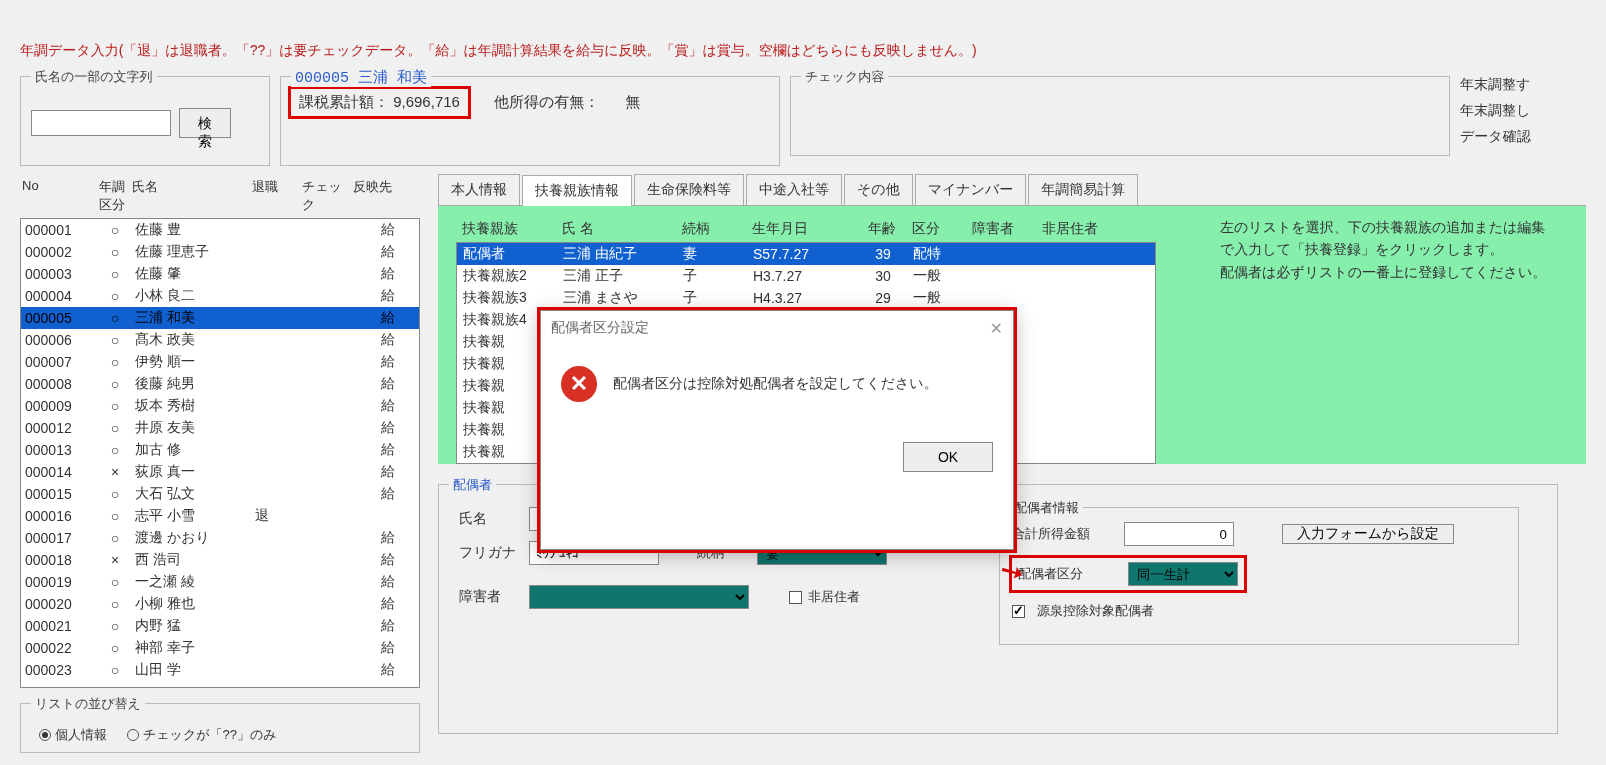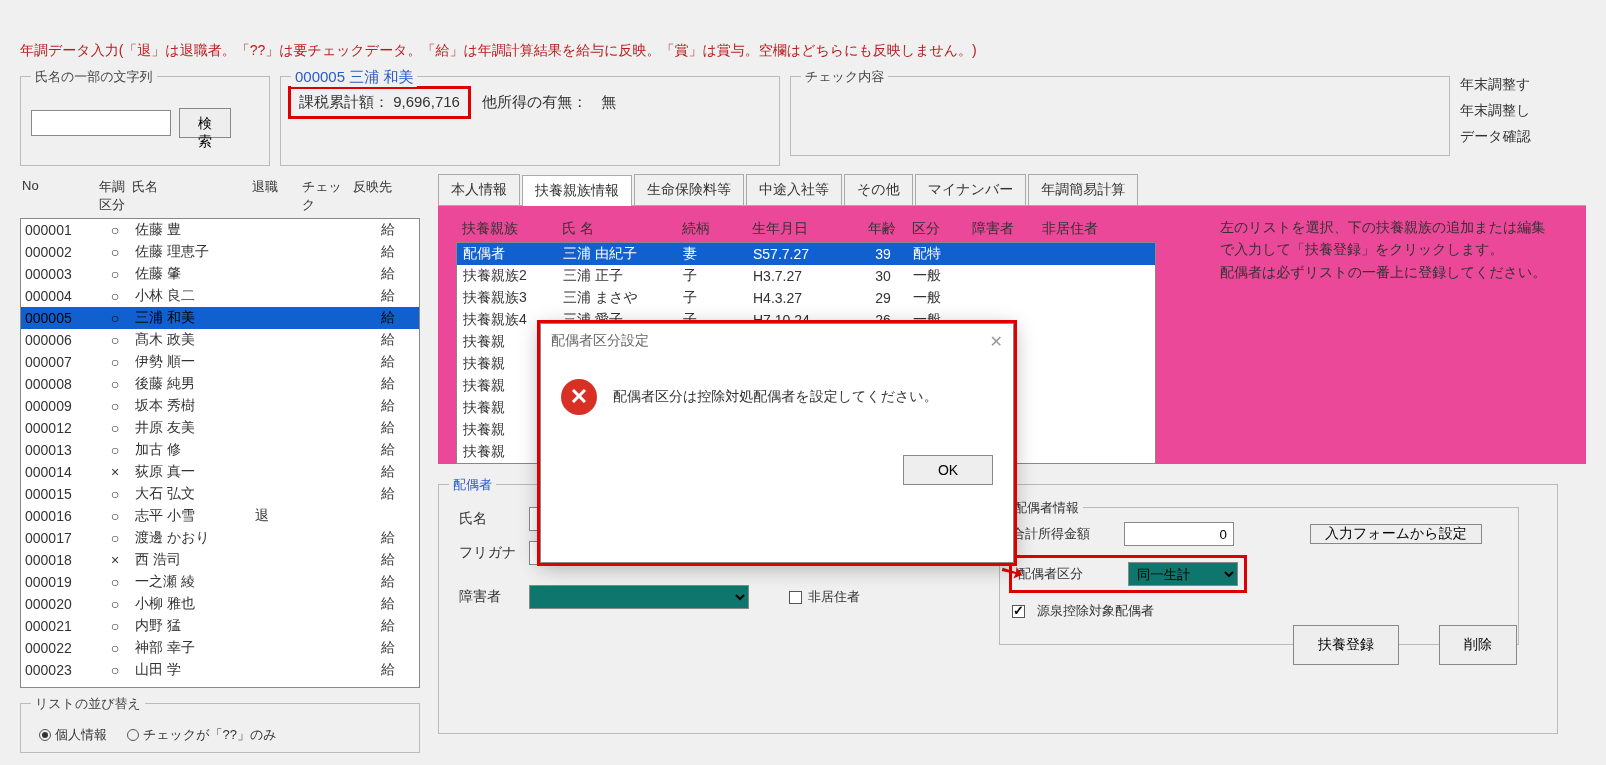--- a/index.html
+++ b/index.html
@@ -9,27 +9,27 @@
   background: #f0f0f0;
   color: #333;
   width: 1606px;
   height: 765px;
   overflow: hidden;
   position: relative;
 }
 .header-text { color: #b91c1c; padding: 6px 20px; font-size: 14px; margin-top: 36px; }
 .top-row { display: flex; padding: 0 20px; gap: 10px; }
 .fieldset { border: 1px solid #bbb; position: relative; padding: 12px 10px 8px; margin-top: 10px; }
-.fieldset .legend { position: absolute; top: -9px; left: 10px; background: #f0f0f0; padding: 0 4px; font-size: 13px; color: #444; }
+.fieldset .legend { position: absolute; top: -9px; left: 10px; background: #f0f0f0; padding: 0 4px; font-size: 13px; color: #444; font-family: Liberation Mono, monospace; }
 .search-box { width: 250px; height: 90px; display: flex; align-items: center; gap: 8px; }
 .search-box input { width: 140px; height: 26px; border: 1px solid #888; background: #fff; padding: 2px 4px; }
 .search-box button { width: 52px; height: 30px; border: 1px solid #888; background: #eee; cursor: pointer; }
 .person-box { width: 500px; height: 90px; }
 .person-box .legend { color: #2a5cc9; font-size: 15px; }
-.person-box .content { display: flex; align-items: center; gap: 14px; font-size: 15px; }
+.person-box .content { display: flex; align-items: center; gap: 26px; font-size: 15px; }
 .highlight-red { outline: 3px solid #d00; padding: 4px 8px; display: inline-block; }
 .check-box { width: 660px; height: 80px; }
 .right-links { display: flex; flex-direction: column; gap: 8px; padding-top: 10px; font-size: 14px; color: #333; }
 
 .main-row { display: flex; padding: 0 20px; gap: 18px; margin-top: 8px; }
 .left-col { width: 400px; }
 .emp-header { display: flex; font-size: 13px; padding: 4px 2px; }
 .emp-header span { display: inline-block; }
 .emp-list { border: 1px solid #888; background: #fff; height: 470px; overflow-y: scroll; }
 .emp-row { display: flex; padding: 2px 4px; height: 22px; align-items: center; font-size: 14px; cursor: pointer; }
@@ -46,21 +46,21 @@
 .radio-row { display: flex; gap: 20px; padding: 4px 8px; }
 .radio-item { display: flex; align-items: center; gap: 4px; }
 .radio { width: 12px; height: 12px; border: 1px solid #555; border-radius: 50%; display: inline-block; position: relative; }
 .radio.checked::after { content: ""; position: absolute; width: 6px; height: 6px; background: #333; border-radius: 50%; top: 2px; left: 2px; }
 
 .right-col { flex: 1; position: relative; }
 .tabs { display: flex; border-bottom: 1px solid #aaa; }
 .tab { padding: 6px 12px; border: 1px solid #aaa; border-bottom: none; background: #f0f0f0; margin-right: 2px; font-size: 14px; cursor: pointer; }
 .tab.active { background: #fff; position: relative; top: 1px; }
 
-.tab-content { background: #ec4899; padding: 10px 0 0 18px; display: flex; gap: 20px; }
+.tab-content { background: #86efac; padding: 10px 0 0 18px; display: flex; gap: 20px; }
 .family-table { border: 1px solid #888; background: #fff; width: 700px; }
 .family-header { display: flex; padding: 4px 6px; font-size: 14px; }
 .family-row { display: flex; padding: 2px 6px; font-size: 14px; height: 22px; align-items: center; }
 .family-row.selected { background: #1060d0; color: #fff; }
 .fc-type { width: 100px; }
 .fc-name { width: 120px; }
 .fc-rel { width: 70px; }
 .fc-birth { width: 100px; }
 .fc-age { width: 60px; text-align: center; }
 .fc-kubun { width: 60px; }
@@ -86,21 +86,21 @@
 .spouse-info-box .mini-legend { position: absolute; top: -9px; left: 10px; background: #f0f0f0; padding: 0 4px; }
 .spouse-info-row { display: flex; align-items: center; margin-bottom: 12px; gap: 12px; }
 .spouse-info-row label { width: 100px; }
 .num-input { width: 110px; text-align: right; border: 1px solid #888; background: #fff; height: 24px; padding: 2px 6px; }
 .red-box { outline: 3px solid #d00; padding: 4px 6px; display: inline-flex; align-items: center; gap: 10px; }
 
 .btn { border: 1px solid #888; background: #eee; padding: 6px 16px; cursor: pointer; font-size: 14px; }
 .bottom-btns { position: absolute; right: 30px; bottom: -10px; display: flex; gap: 40px; }
 
 
-.dialog { position: absolute; top: 323px; left: 540px; width: 474px; height: 240px; background: #fff; border: 1px solid #888; box-shadow: 0 4px 20px rgba(0,0,0,.3); outline: 3px solid #d00; z-index: 100; }
+.dialog { position: absolute; top: 310px; left: 540px; width: 474px; height: 240px; background: #fff; border: 1px solid #888; box-shadow: 0 4px 20px rgba(0,0,0,.3); outline: 3px solid #d00; z-index: 100; }
 .dialog-title { padding: 8px 10px; color: #666; font-size: 14px; display: flex; justify-content: space-between; }
 .dialog-close { color: #999; font-size: 16px; cursor: pointer; }
 .dialog-body { display: flex; align-items: center; gap: 16px; padding: 20px 20px 30px; }
 .err-icon { width: 36px; height: 36px; border-radius: 50%; background: #d93025; display: flex; align-items: center; justify-content: center; color: #fff; font-size: 22px; font-weight: bold; }
 .dialog-msg { font-size: 14px; color: #333; }
 .dialog-footer { text-align: right; padding: 10px 20px 16px; }
 .dialog-footer .btn { width: 90px; }
 
 .red-arrow { position: absolute; top: 555px; left: 1000px; color: #d00; font-size: 28px; transform: rotate(-30deg); z-index: 50; }
 
@@ -502,41 +502,37 @@
             </span>
           </div>
         </div>
 
         <div>
           <div class="spouse-info-box">
             <div class="mini-legend">配偶者情報</div>
             <div class="spouse-info-row">
               <label>合計所得金額</label>
               <input class="num-input" value="0" style="">
-              <button class="btn" style="margin-left:64px;padding:0 14px">入力フォームから設定</button>
+              <button class="btn" style="margin-left:36px;padding:0 14px">入力フォームから設定</button>
             </div>
             <div class="spouse-info-row">
               <span class="red-box">
                 <label>配偶者区分</label>
                 <select class="select" style="width:110px">
                   <option>同一生計</option>
                 </select>
               </span>
             </div>
             <div class="spouse-info-row">
               <span class="checkbox checked"></span>
               <span>源泉控除対象配偶者</span>
             </div>
           </div>
         </div>
 
-        <div class="bottom-btns">
-          <button class="btn" style="padding:10px 24px">扶養登録</button>
-          <button class="btn" style="padding:10px 24px">削除</button>
-        </div>
       </div>
     </div>
   </div>
 </div>
 
 <div class="dialog">
   <div class="dialog-title">
     <span>配偶者区分設定</span>
     <span class="dialog-close">✕</span>
   </div>

